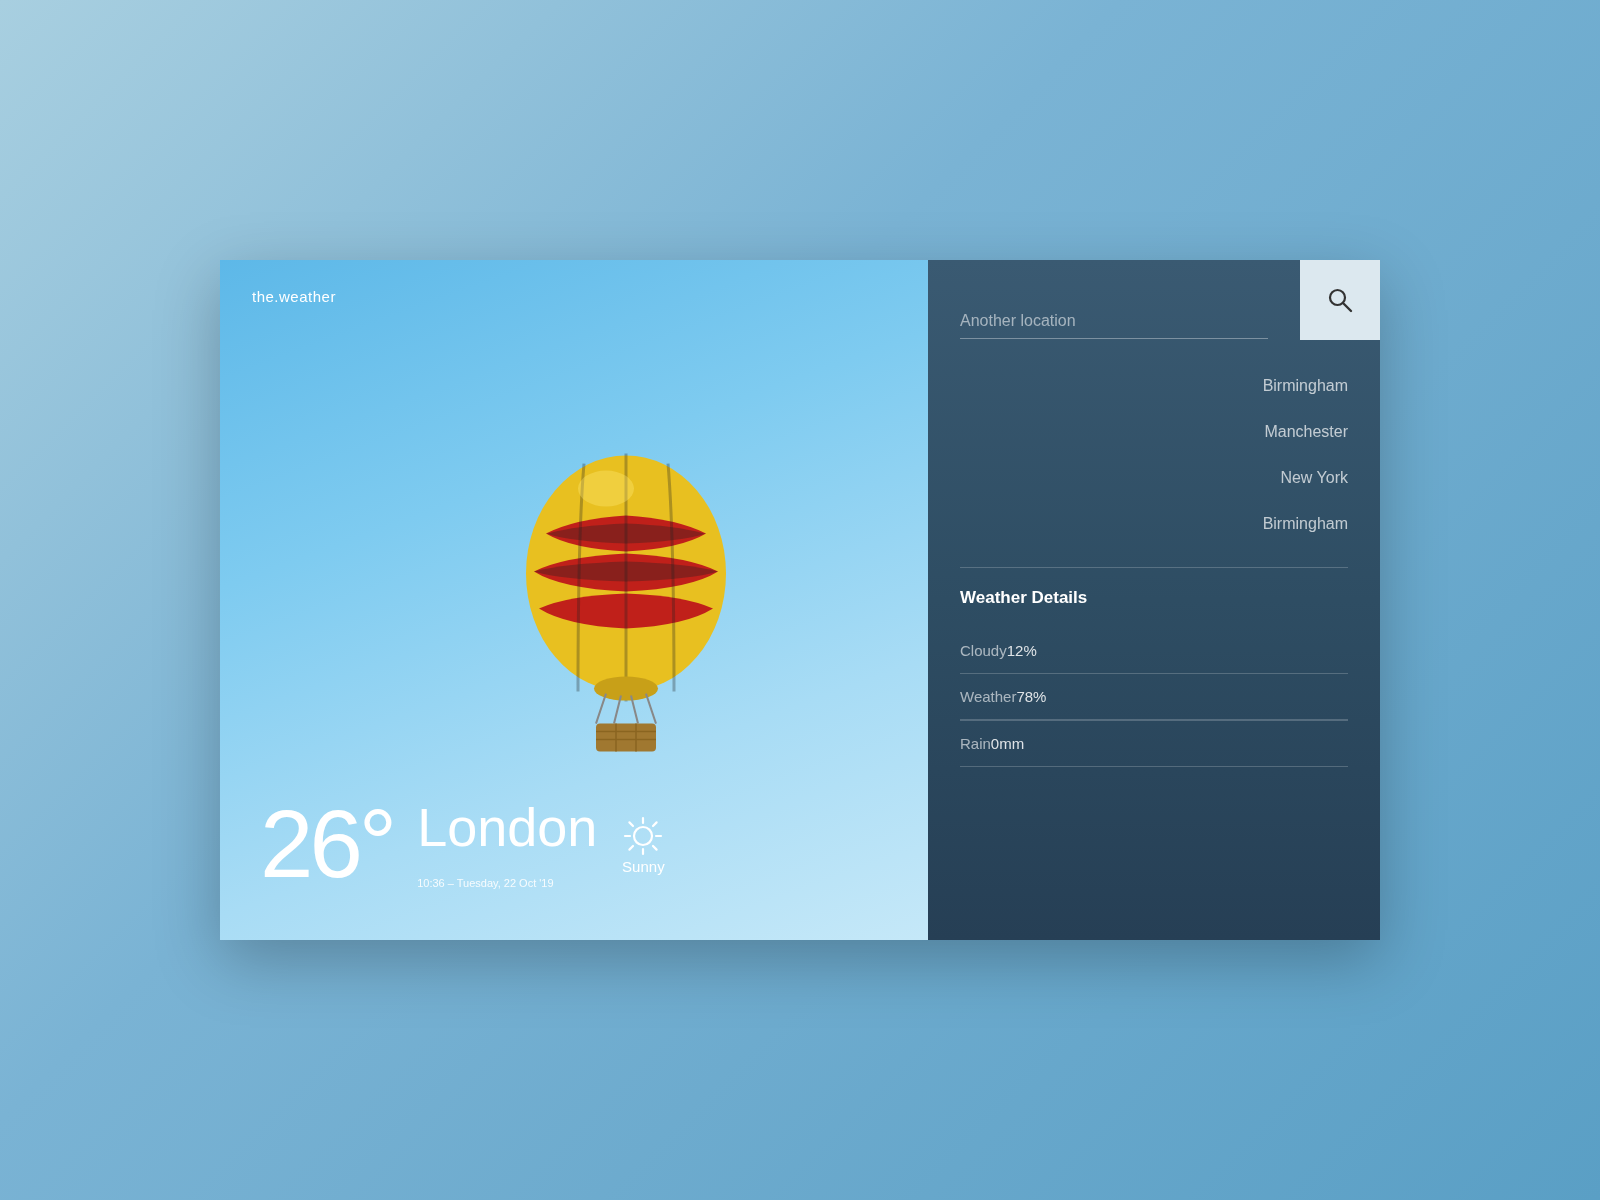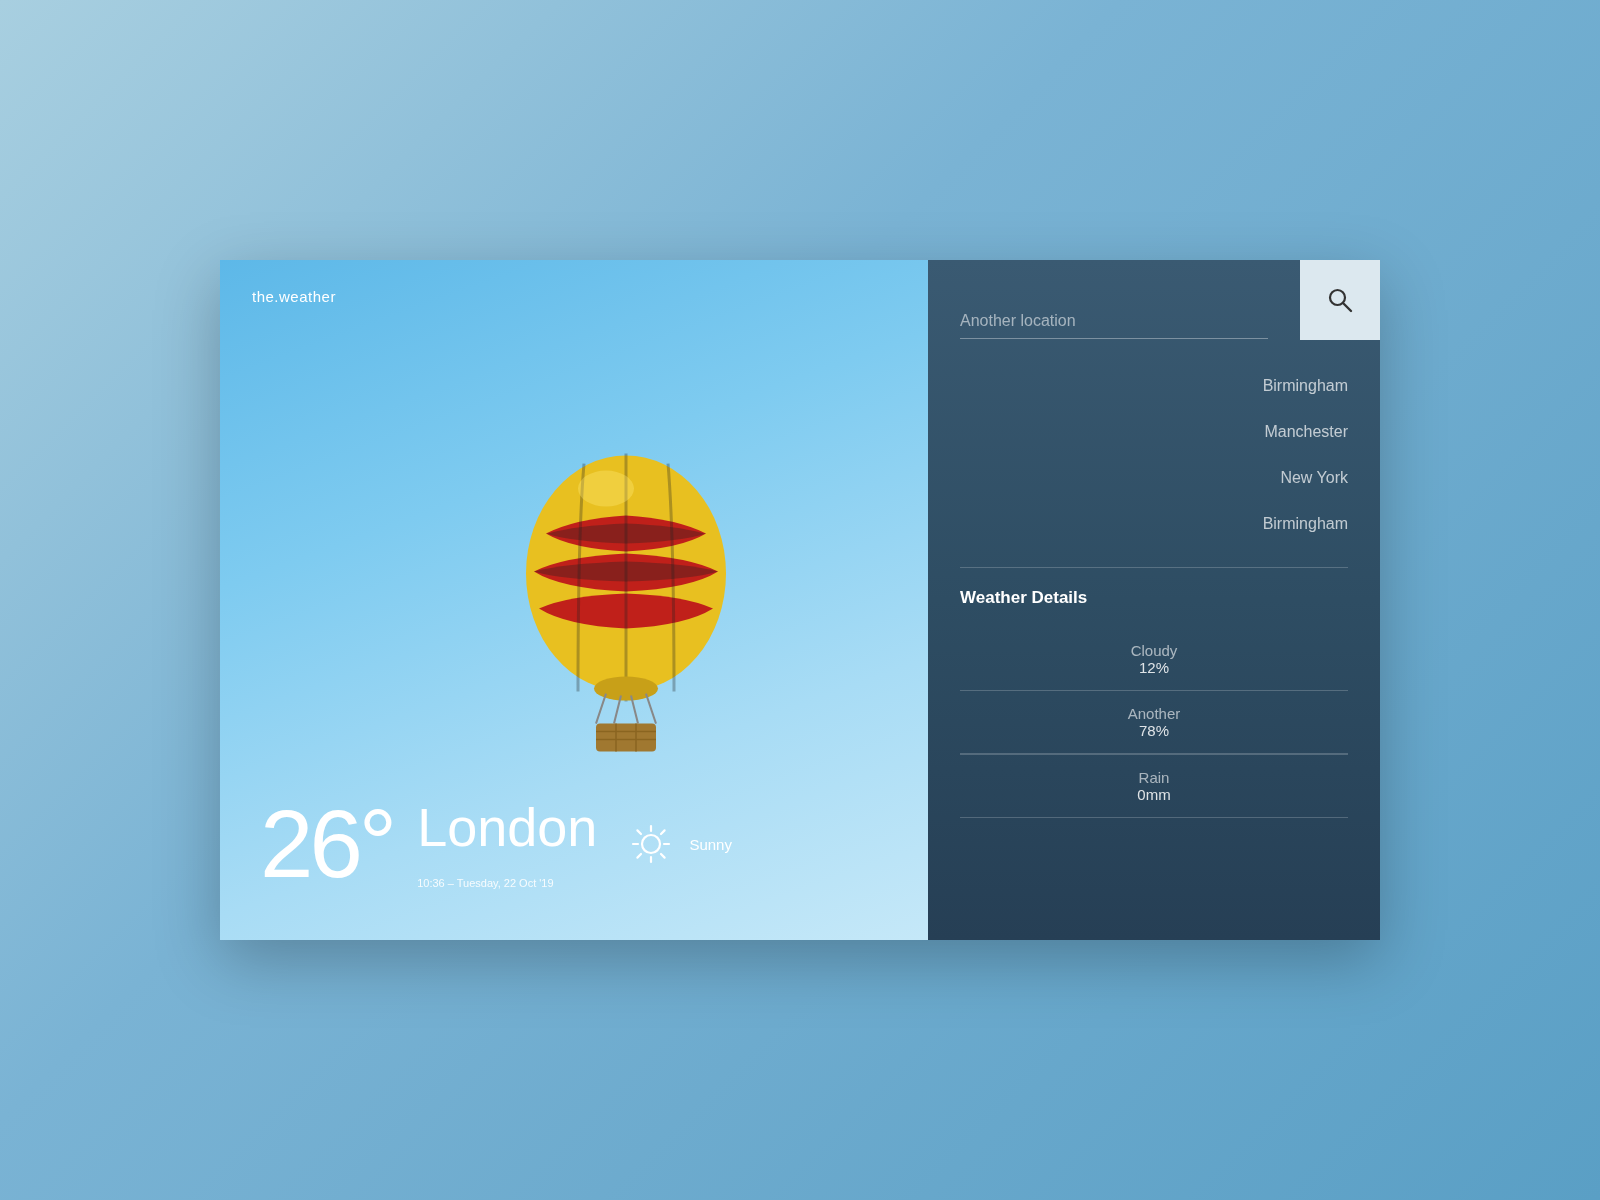--- a/index.html
+++ b/index.html
@@ -85,24 +85,23 @@
 
     .datetime {
       font-size: 11px;
       font-weight: 300;
       opacity: 0.9;
       margin-top: 4px;
     }
 
     .condition-block {
       display: flex;
-      flex-direction: row;
-      align-items: center;
-      gap: 16px;
-      margin-left: 8px;
+      flex-direction: column;
+      align-items: center;
+      gap: 0;
     }
 
     .sun-icon {
       width: 44px;
       height: 44px;
     }
 
     .condition-label {
       font-size: 15px;
       font-weight: 300;
@@ -196,25 +195,23 @@
 
     .weather-details-title {
       color: #fff;
       font-size: 17px;
       font-weight: 600;
       margin-bottom: 20px;
     }
 
     .detail-row {
       display: flex;
-      justify-content: space-between;
       align-items: center;
       padding: 14px 0;
       border-bottom: none;
-      flex-direction: column;
     }
 
     .detail-label {
       color: rgba(255,255,255,0.6);
       font-size: 15px;
       font-weight: 300;
     }
 
     .detail-value {
       color: rgba(255,255,255,0.85);
@@ -322,21 +319,21 @@
     <div class="weather-details-section">
       <div class="weather-details-title">Weather Details</div>
 
       <div class="detail-row">
         <span class="detail-label">Cloudy</span>
         <span class="detail-value">12%</span>
       </div>
       <div class="details-divider"></div>
 
       <div class="detail-row">
-        <span class="detail-label">Another</span>
+        <span class="detail-label">Weather</span>
         <span class="detail-value">78%</span>
       </div>
       <div class="details-divider"></div>
 
       <div class="details-divider"></div>
 
       <div class="detail-row">
         <span class="detail-label">Rain</span>
         <span class="detail-value">0mm</span>
       </div>

